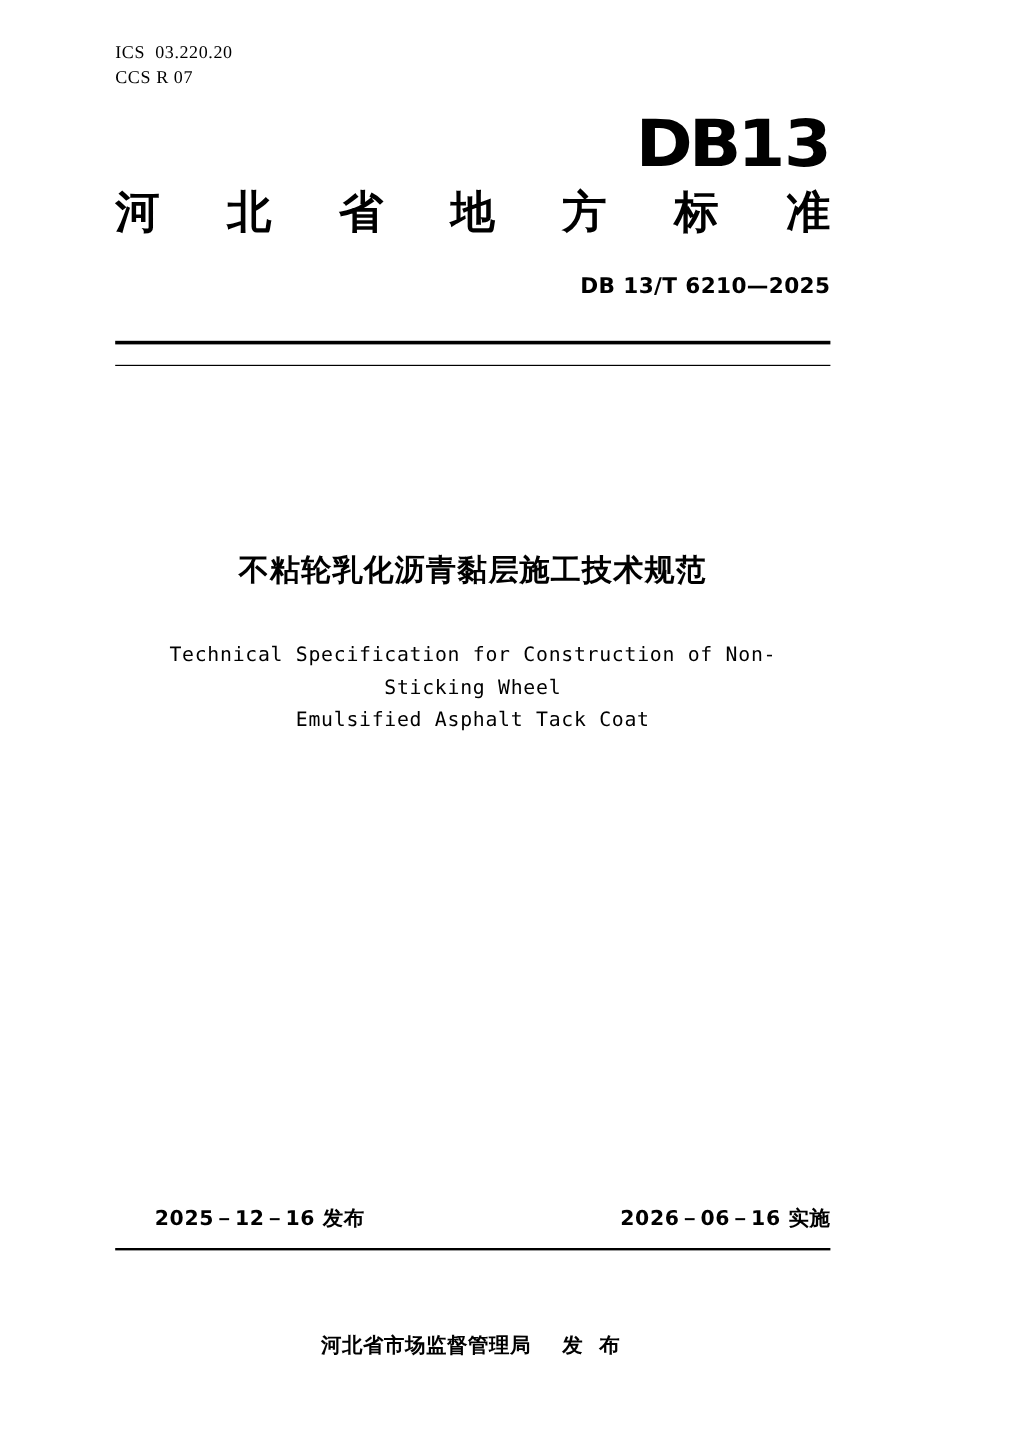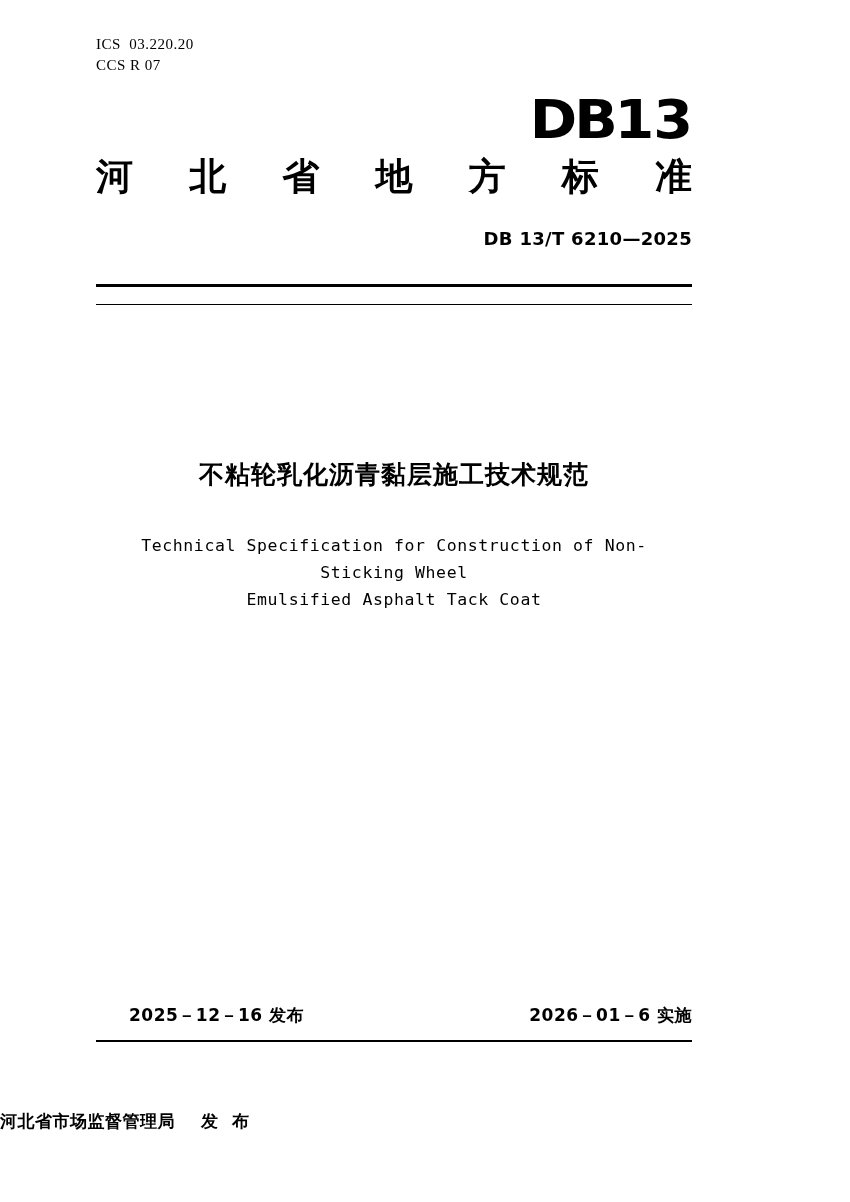--- a/index.html
+++ b/index.html
@@ -153,20 +153,21 @@
     top: 1040px;
     border-top: 2px solid #000;
   }
 
   
   .publisher {
     position: absolute;
     left: 0;
     right: 0;
     top: 1110px;
+    text-align: center;
     font-family: "DejaVu Sans", sans-serif;
     font-weight: bold;
     font-size: 17px;
     letter-spacing: 0.5px;
   }
   .publisher .issue {
     margin-left: 26px;
     letter-spacing: 4px;
   }
 </style>
@@ -199,21 +200,21 @@
 
   <div class="doc-title-cn">不粘轮乳化沥青黏层施工技术规范</div>
 
   <div class="doc-title-en">
     <span>Technical Specification for Construction of Non-Sticking Wheel</span>
     <span class="line2">Emulsified Asphalt Tack Coat</span>
   </div>
 
   <div class="dates-row">
     <span>2025－12－16 发布</span>
-    <span>2026－01－6 实施</span>
+    <span>2026－06－16 实施</span>
   </div>
   <div class="rule-dates"></div>
 
   <div class="publisher">
     <span>河北省市场监督管理局</span><span class="issue">发 布</span>
   </div>
 
 </div>
 
 </body></html>

